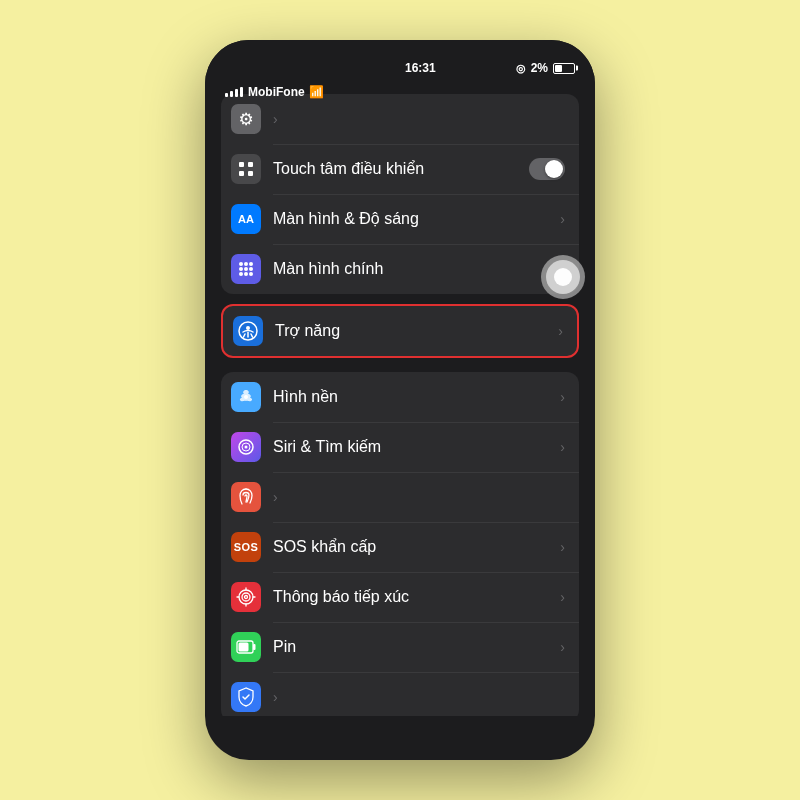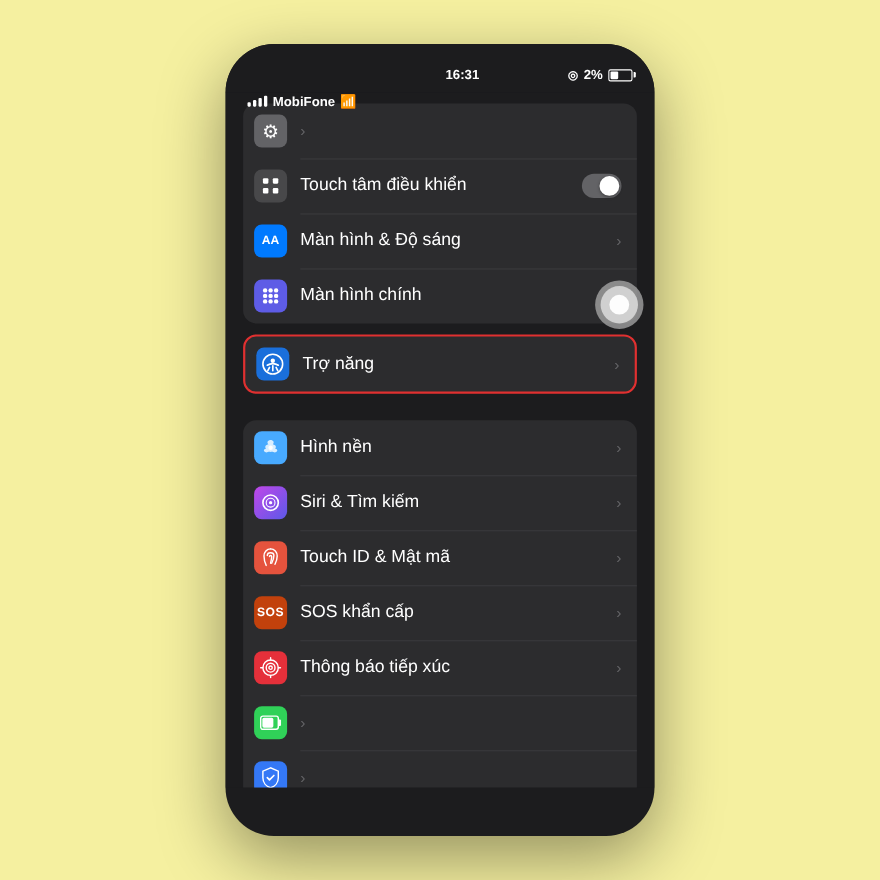--- a/index.html
+++ b/index.html
@@ -299,21 +299,21 @@
             <path d="M5 11c1.5-1 3-1.5 5-1.5s3.5.5 5 1.5" stroke="white" stroke-width="1.5" stroke-linecap="round" fill="none"></path>
             <path d="M7 13l-1.5 3M13 13l1.5 3" stroke="white" stroke-width="1.5" stroke-linecap="round"></path>
             <path d="M10 11.5V16" stroke="white" stroke-width="1.5" stroke-linecap="round"></path>
           </svg>
         </div>
         <span class="item-label">Trợ năng</span>
         <span class="item-chevron">›</span>
       </div>
     </div>
 
-    <div class="settings-group" style="margin-top:24px;">
+    <div class="settings-group" style="margin-top:14px;">
 
       <div class="settings-item">
         <div class="item-icon" style="background:#48aaff;">
           <svg width="20" height="20" viewBox="0 0 20 20" fill="none">
             <path d="M10 3 C8 3 6 5 8 7 C6 7 4 9 6 11 C4 11 3 13 5 14 C7 15 8 13 10 14 C12 13 13 15 15 14 C17 13 16 11 14 11 C16 9 14 7 12 7 C14 5 12 3 10 3Z" fill="white" opacity="0.8"></path>
             <circle cx="10" cy="10" r="2" fill="white"></circle>
           </svg>
         </div>
         <span class="item-label">Hình nền</span>
         <span class="item-chevron">›</span>
@@ -333,21 +333,20 @@
 
       <div class="settings-item">
         <div class="item-icon" style="background:#e5533d;">
           <svg width="20" height="20" viewBox="0 0 20 20" fill="none">
             <path d="M10 2C6.5 2 4 5 4 8.5C4 12 5 15 6 17" stroke="white" stroke-width="1.3" stroke-linecap="round" fill="none"></path>
             <path d="M10 2C13.5 2 16 5 16 8.5C16 12 15 14 14 16" stroke="white" stroke-width="1.3" stroke-linecap="round" fill="none"></path>
             <path d="M7 8C7 6.5 8.5 5.5 10 5.5C11.5 5.5 13 6.5 13 8C13 10 12 13 11 15" stroke="white" stroke-width="1.3" stroke-linecap="round" fill="none"></path>
             <path d="M9 9C9 8.5 9.5 8 10 8C10.5 8 11 8.5 11 9C11 11 10.5 13 10 15" stroke="white" stroke-width="1.3" stroke-linecap="round" fill="none"></path>
           </svg>
         </div>
-        <span class="item-label">Touch ID &amp; Mật mã</span>
         <span class="item-chevron">›</span>
       </div>
 
       <div class="settings-item">
         <div class="item-icon" style="background:#c2410c; border-radius:7px;">
           <span class="sos-text">SOS</span>
         </div>
         <span class="item-label">SOS khẩn cấp</span>
         <span class="item-chevron">›</span>
       </div>
@@ -366,20 +365,21 @@
       </div>
 
       <div class="settings-item">
         <div class="item-icon" style="background:#30d158;">
           <svg width="20" height="14" viewBox="0 0 20 14" fill="none">
             <rect x="1" y="1" width="16" height="12" rx="2" stroke="white" stroke-width="1.3" fill="none"></rect>
             <rect x="17" y="4" width="2.5" height="6" rx="1" fill="white"></rect>
             <rect x="2.5" y="2.5" width="10" height="9" rx="1.5" fill="white"></rect>
           </svg>
         </div>
+        <span class="item-label">Pin</span>
         <span class="item-chevron">›</span>
       </div>
 
       <div class="settings-item">
         <div class="item-icon" style="background:#3478f6;">
           <svg width="18" height="20" viewBox="0 0 18 20" fill="none">
             <path d="M9 1L2 4V10C2 14.5 5 18 9 19C13 18 16 14.5 16 10V4L9 1Z" stroke="white" stroke-width="1.3" fill="none"></path>
             <path d="M6 10L8 12L12 8" stroke="white" stroke-width="1.5" stroke-linecap="round" stroke-linejoin="round"></path>
           </svg>
         </div>

